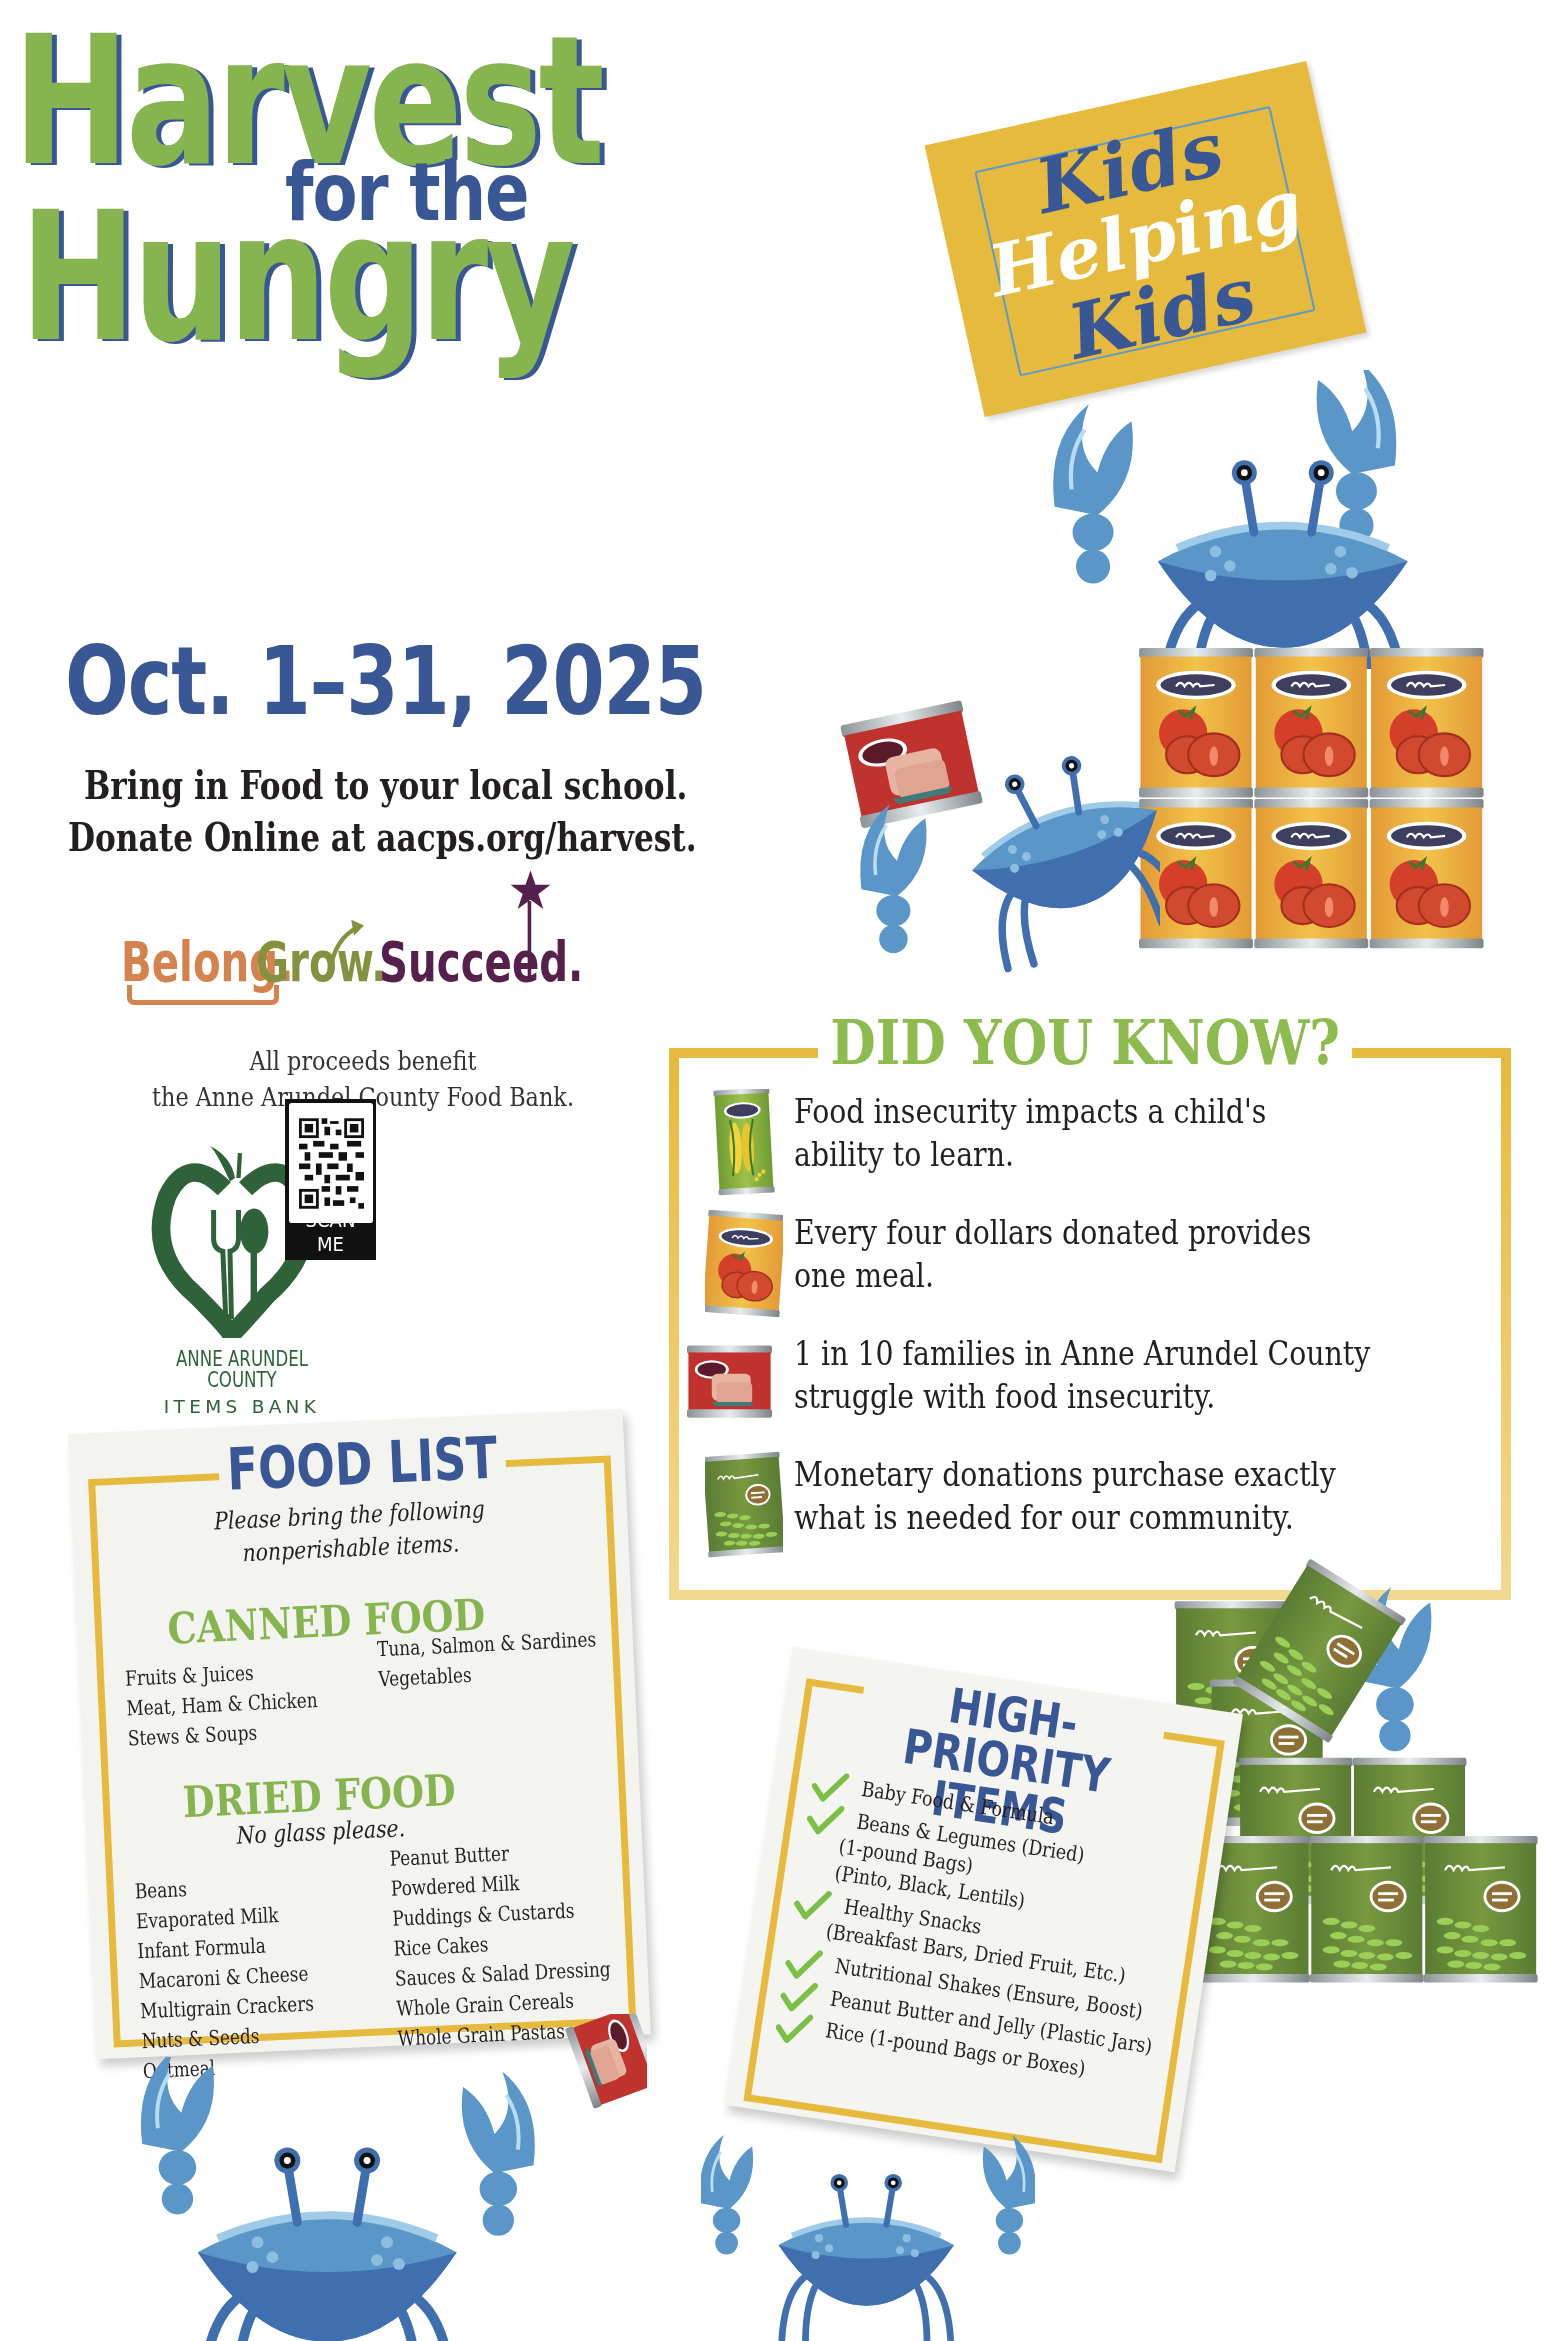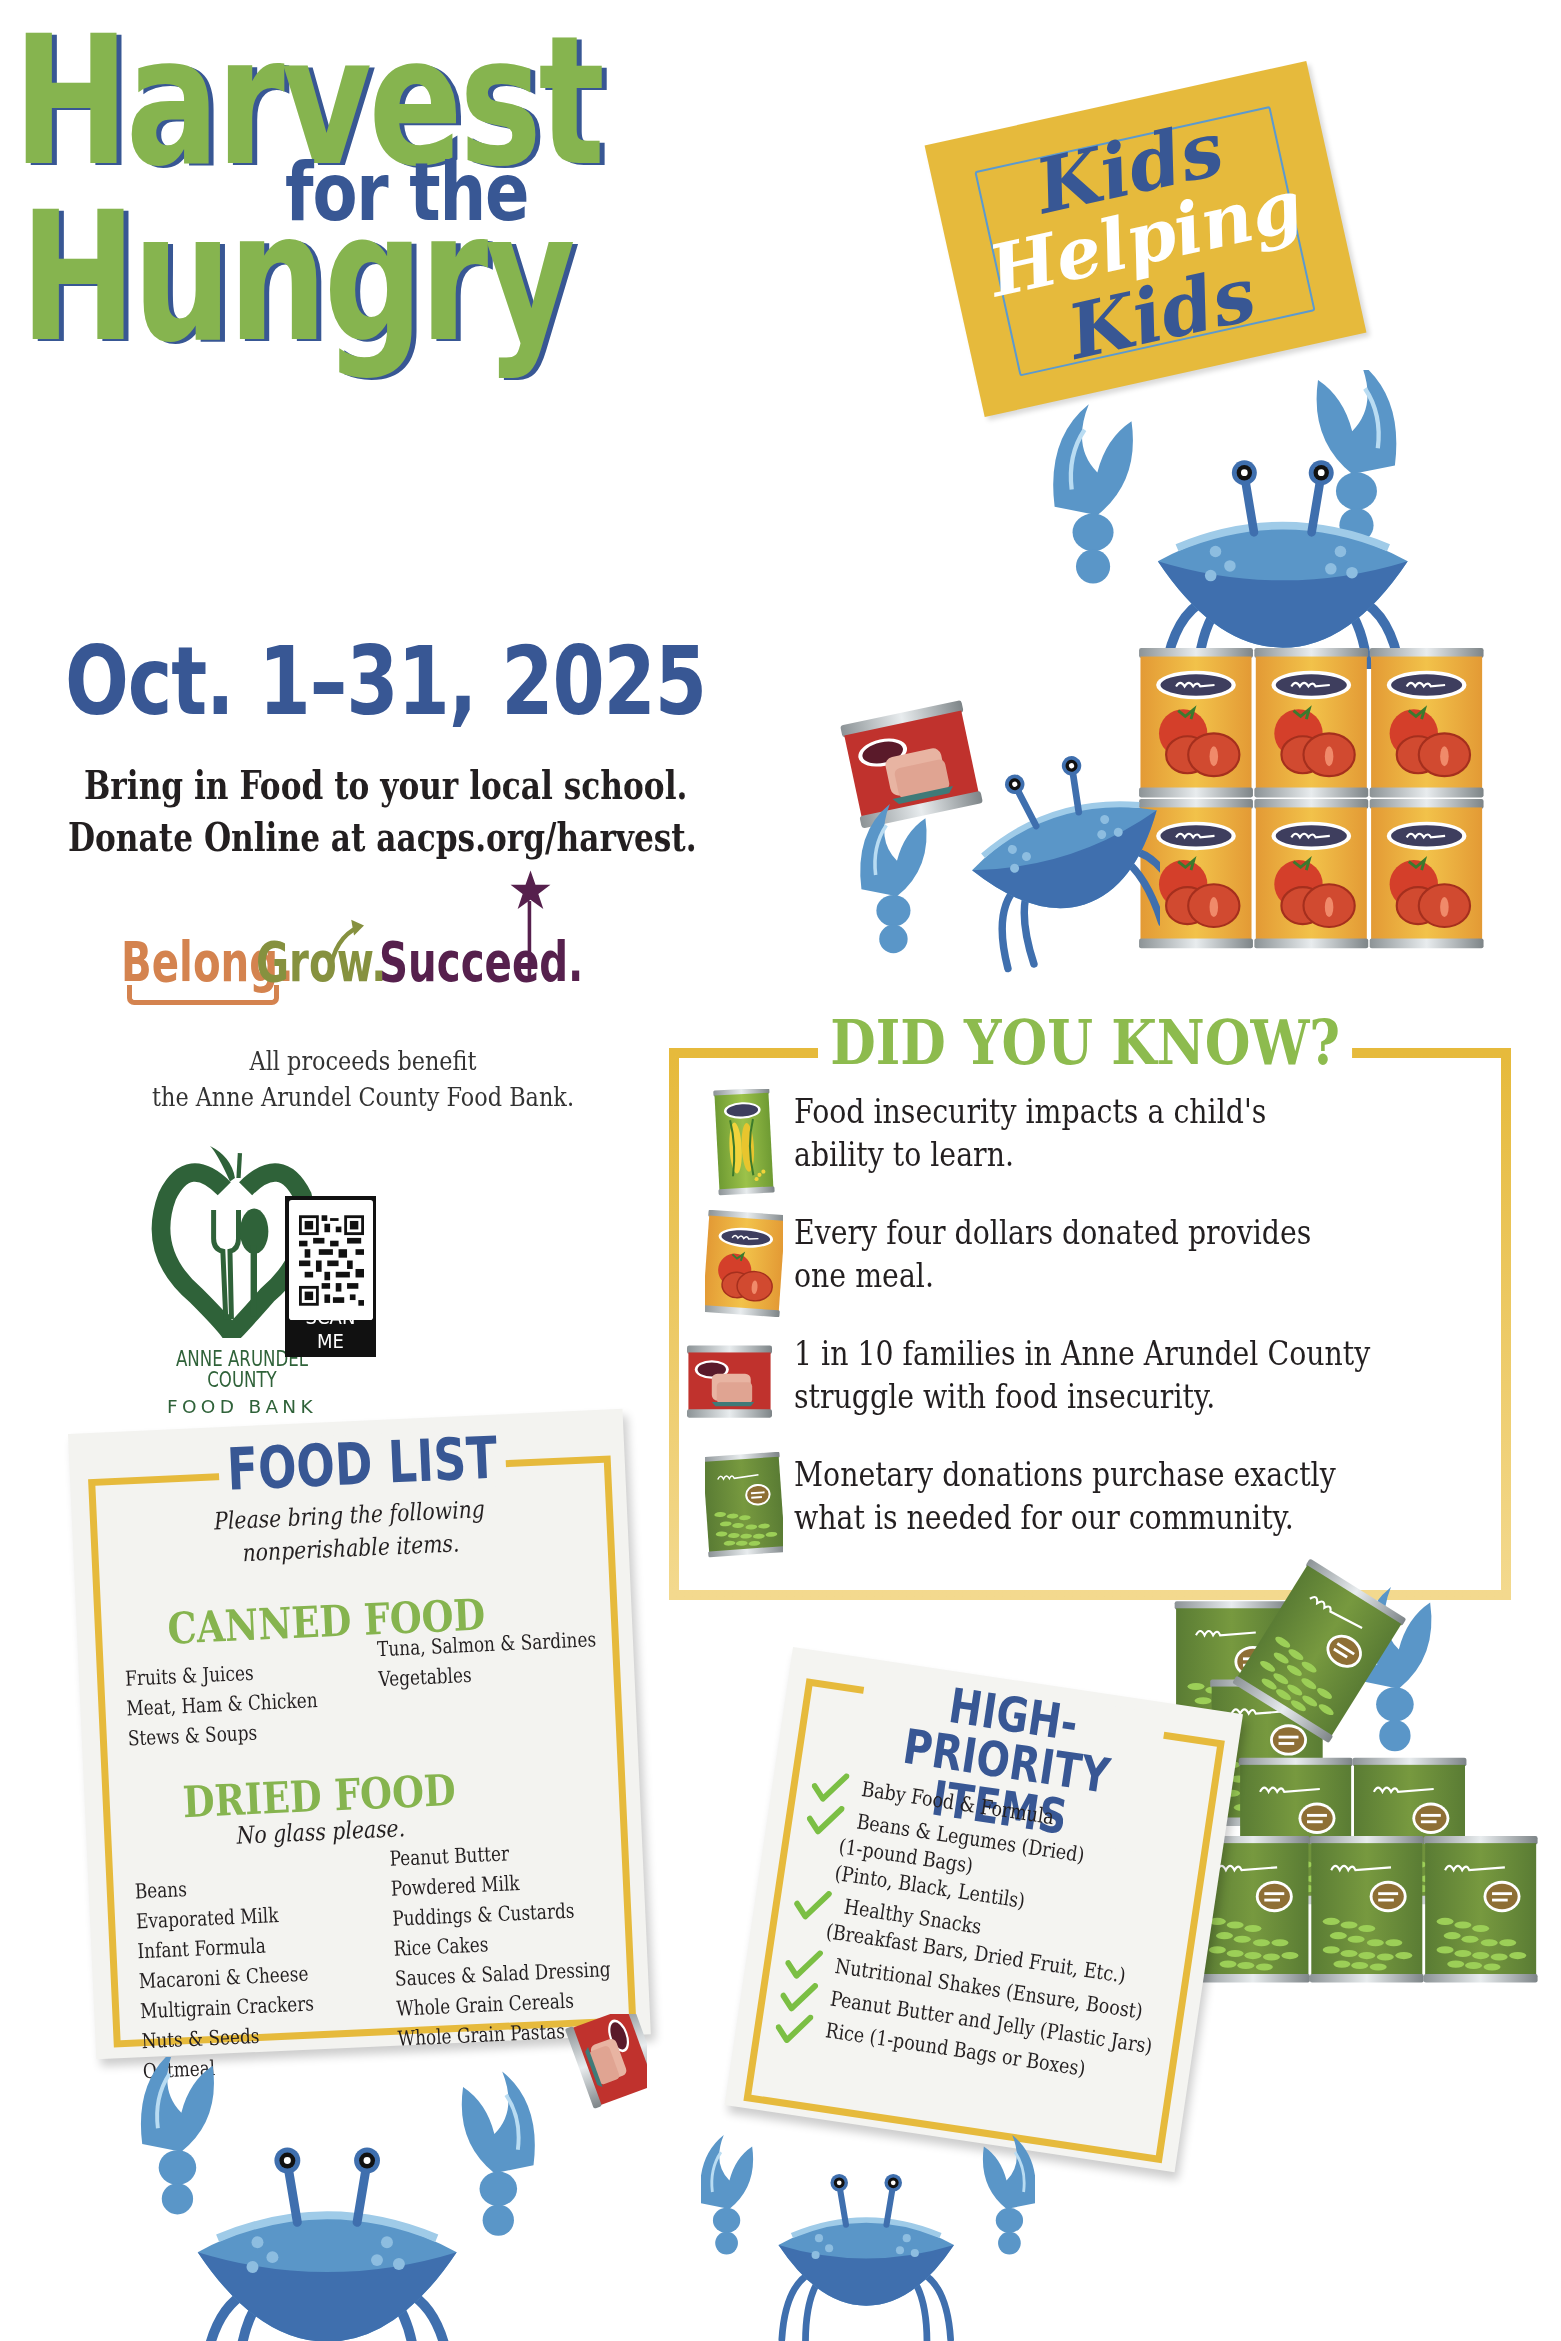--- a/index.html
+++ b/index.html
@@ -70,21 +70,21 @@
     transform:scaleX(0.86); transform-origin:center top;
   }
   .fb-logo { position:absolute; left:146px; top:1146px; width:185px; height:192px; }
   .fb-name {
     position:absolute; left:128px; top:1348px; width:228px; text-align:center;
     color:#2f6239; line-height:1;
   }
   .fb-name .l1 { font-size:21.3px; display:block; transform:scaleX(0.78); letter-spacing:0px; }
   .fb-name .l2 { font-size:18.5px; display:block; letter-spacing:4.3px; margin-top:7.1px; }
   .qr {
-    position:absolute; left:285px; top:1196px; width:91px; height:161px;
+    position:absolute; left:285px; top:1099px; width:91px; height:161px;
     background:#111; padding:0;
   }
   .qr-inner {
     position:absolute; left:3.6px; top:3.6px; width:84px; height:120px; background:#fff;
     border-radius:2.8px;
   }
   .qr-inner svg { position:absolute; left:10px; top:14.2px; }
   .qr-label {
     position:absolute; left:0; bottom:4.3px; width:100%; text-align:center;
     color:#fff; font-size:20px; font-weight:normal;
@@ -404,21 +404,21 @@
 <svg class="fb-logo" viewBox="0 0 260 270">
   <path d="M110 60 Q60 10 30 70 Q0 150 70 210 Q110 250 120 265 Q135 250 170 210 Q240 150 220 70 Q190 10 140 60" stroke="#2f6239" stroke-width="26" fill="none"></path>
   <path d="M118 50 Q100 10 90 0 Q120 15 125 45z" fill="#2f6239"></path>
   <path d="M130 45 L132 10" stroke="#2f6239" stroke-width="6"></path>
   <path d="M95 90 L95 130 Q95 145 108 148 L112 240 L120 240 L118 148 Q130 145 130 130 L130 90" stroke="#2f6239" stroke-width="7" fill="none"></path>
   <ellipse cx="152" cy="120" rx="20" ry="32" fill="#2f6239"></ellipse>
   <rect x="147" y="140" width="9" height="100" fill="#2f6239"></rect>
 </svg>
 <div class="fb-name">
   <span class="l1">ANNE ARUNDEL COUNTY</span>
-  <span class="l2">FOOD BANK</span>
+  <span class="l2">ITEMS BANK</span>
 </div>
 
 <div class="qr">
   <div class="qr-inner">
     <svg width="65" height="93" viewBox="0 0 23 32">
       <rect x="0" y="0" width="7" height="7" fill="#111"></rect>
         <rect x="1" y="1" width="5" height="5" fill="#fff"></rect>
         <rect x="2" y="2" width="3" height="3" fill="#111"></rect>
       <rect x="16" y="0" width="7" height="7" fill="#111"></rect>
         <rect x="17" y="1" width="5" height="5" fill="#fff"></rect>

